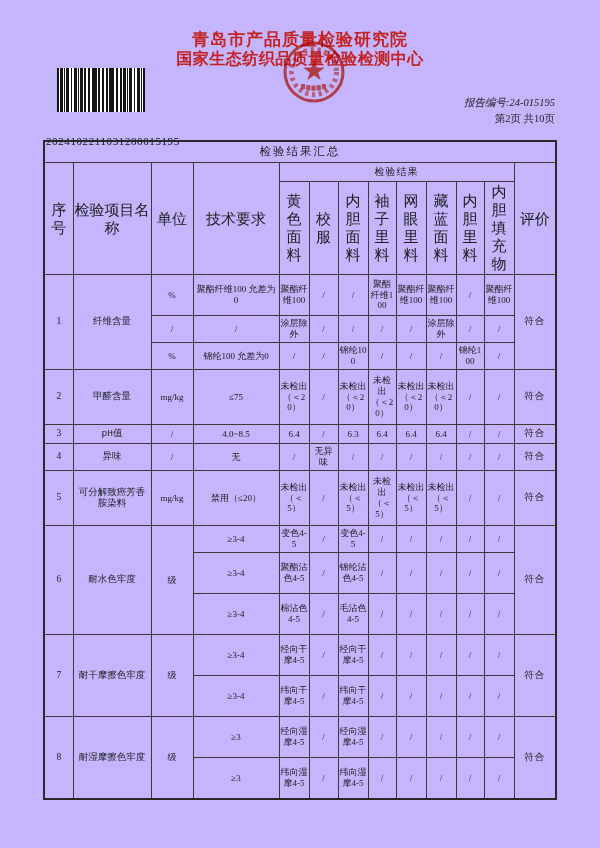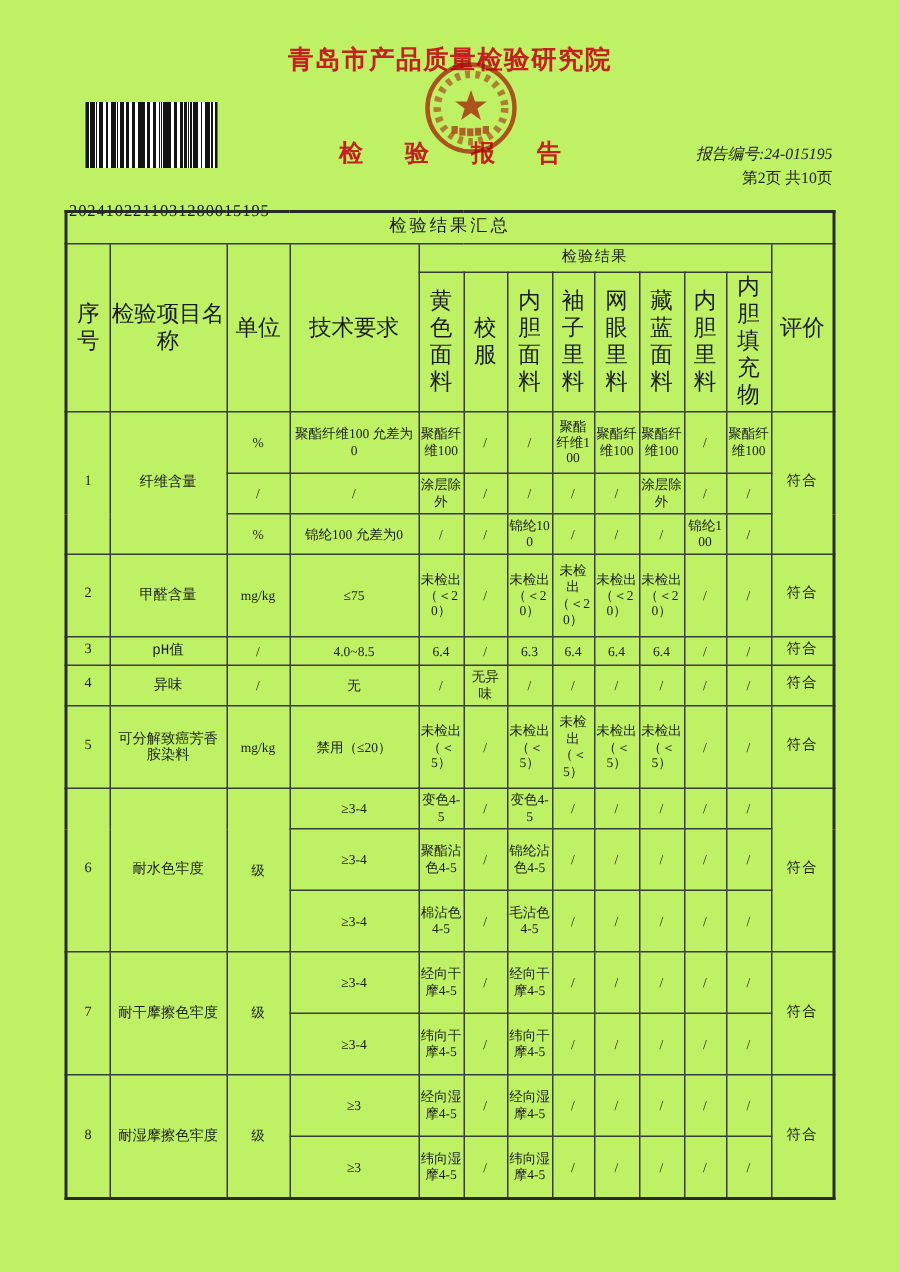--- a/index.html
+++ b/index.html
@@ -1,21 +1,21 @@
 <!DOCTYPE html>
 <html><head>
 <meta charset="utf-8">
 <style>
   html,body{margin:0;padding:0;}
   body{
     width:600px;height:848px;background:#ffffff;
     font-family:"Liberation Serif","DejaVu Serif",serif;
     color:#1c1c1c;
   }
-  .page{position:relative;width:600px;height:848px;background:#bef264;overflow:hidden;}
+  .page{position:relative;width:600px;height:848px;background:#c4b5fd;overflow:hidden;}
 
   
   .org-line1{
     position:absolute;top:28px;left:0;width:100%;
     text-align:center;font-size:17px;font-weight:bold;
     color:#c32220;letter-spacing:1px;
   }
   .org-line2{
     position:absolute;top:49px;left:0;width:100%;
     text-align:center;font-size:16px;font-weight:bold;
@@ -77,21 +77,21 @@
   tr.sp3 td{height:38px;}
   tr.sp2 td{height:24px;}
   tr.sp1 td{height:16px;}
 </style>
 </head>
 <body>
 
 <div class="page">
 
   <div class="org-line1">青岛市产品质量检验研究院</div>
-  <div class="report-title">检 验 报 告</div>
+  <div class="org-line2">国家生态纺织品质量检验检测中心</div>
 
   <div class="barcode"></div>
   <div class="barcode-number">2024102211031280015195</div>
 
   <div class="report-no">报告编号:24-015195</div>
   <div class="page-info">第2页 共10页</div>
 
   <svg class="seal" viewBox="0 0 64 64">
     <circle cx="32" cy="32" r="29" fill="none" stroke="#e23324" stroke-width="3" opacity="0.9"></circle>
     <circle cx="32" cy="32" r="22.5" fill="none" stroke="#e23324" stroke-width="5" stroke-dasharray="3.2 3.6" opacity="0.65"></circle>

